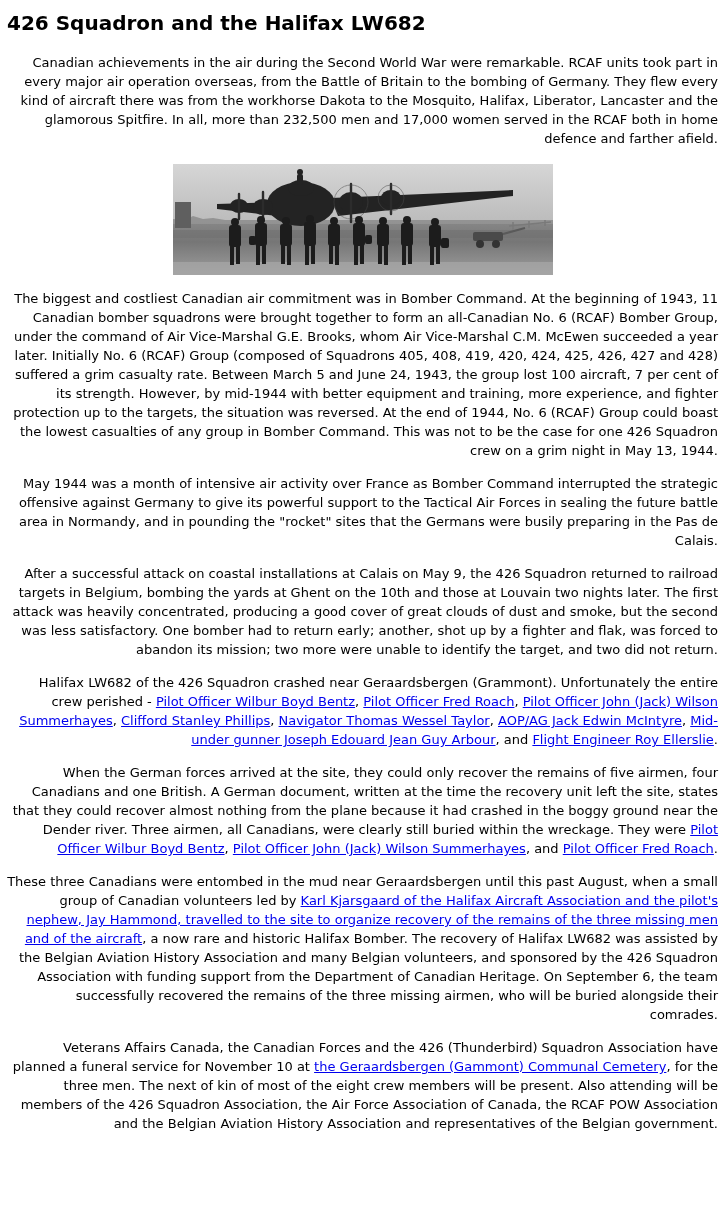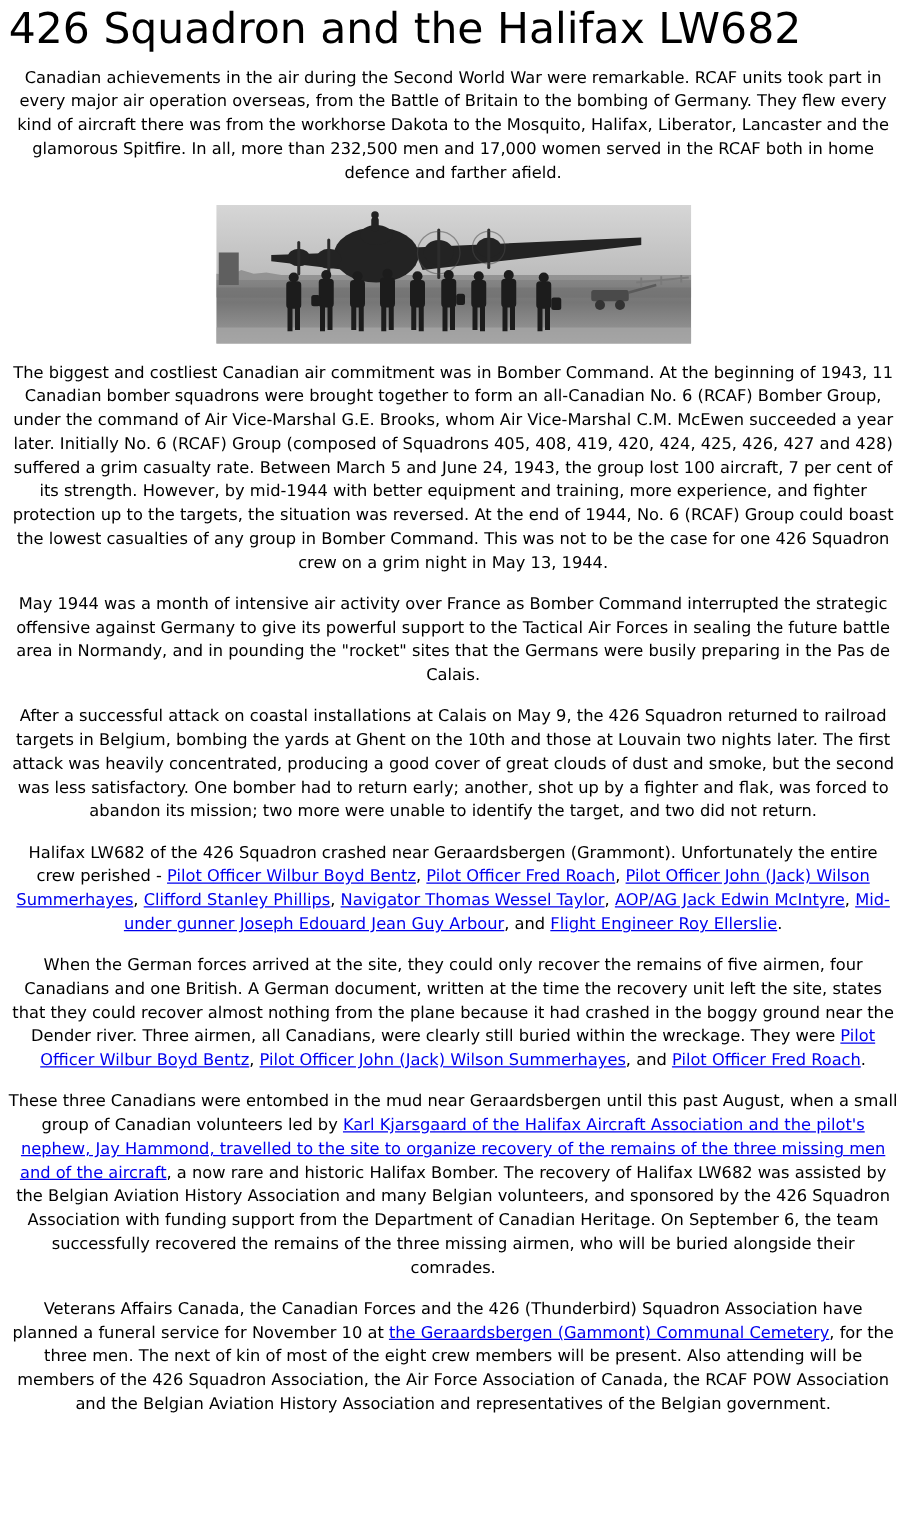--- a/index.html
+++ b/index.html
@@ -10,27 +10,27 @@
     height: 1229px;
     overflow: hidden;
     background: var(--bg-color);
     color: var(--text-color);
     font-family: "DejaVu Sans", "Liberation Sans", sans-serif;
     font-size: 13px;
     line-height: 19px;
   }
   .page { padding: 5px 8px 0 7px; }
   h1.title {
-    font-size: 34px;
+    font-size: 20px;
     line-height: 31px;
-    font-weight: normal;
+    font-weight: bold;
     margin: 3px 0 0 0;
     color: #000;
   }
-  p.para { margin: 14px 0 0 0; text-align: center; }
+  p.para { margin: 14px 0 0 0; text-align: right; }
   p.para a {
     color: var(--link-color);
     cursor: pointer;
   }
   .photo-wrap {
     margin: 16px 0 0 0;
     text-align: center;
   }
   .photo-wrap svg { display: inline-block; vertical-align: top; }
 </style>

